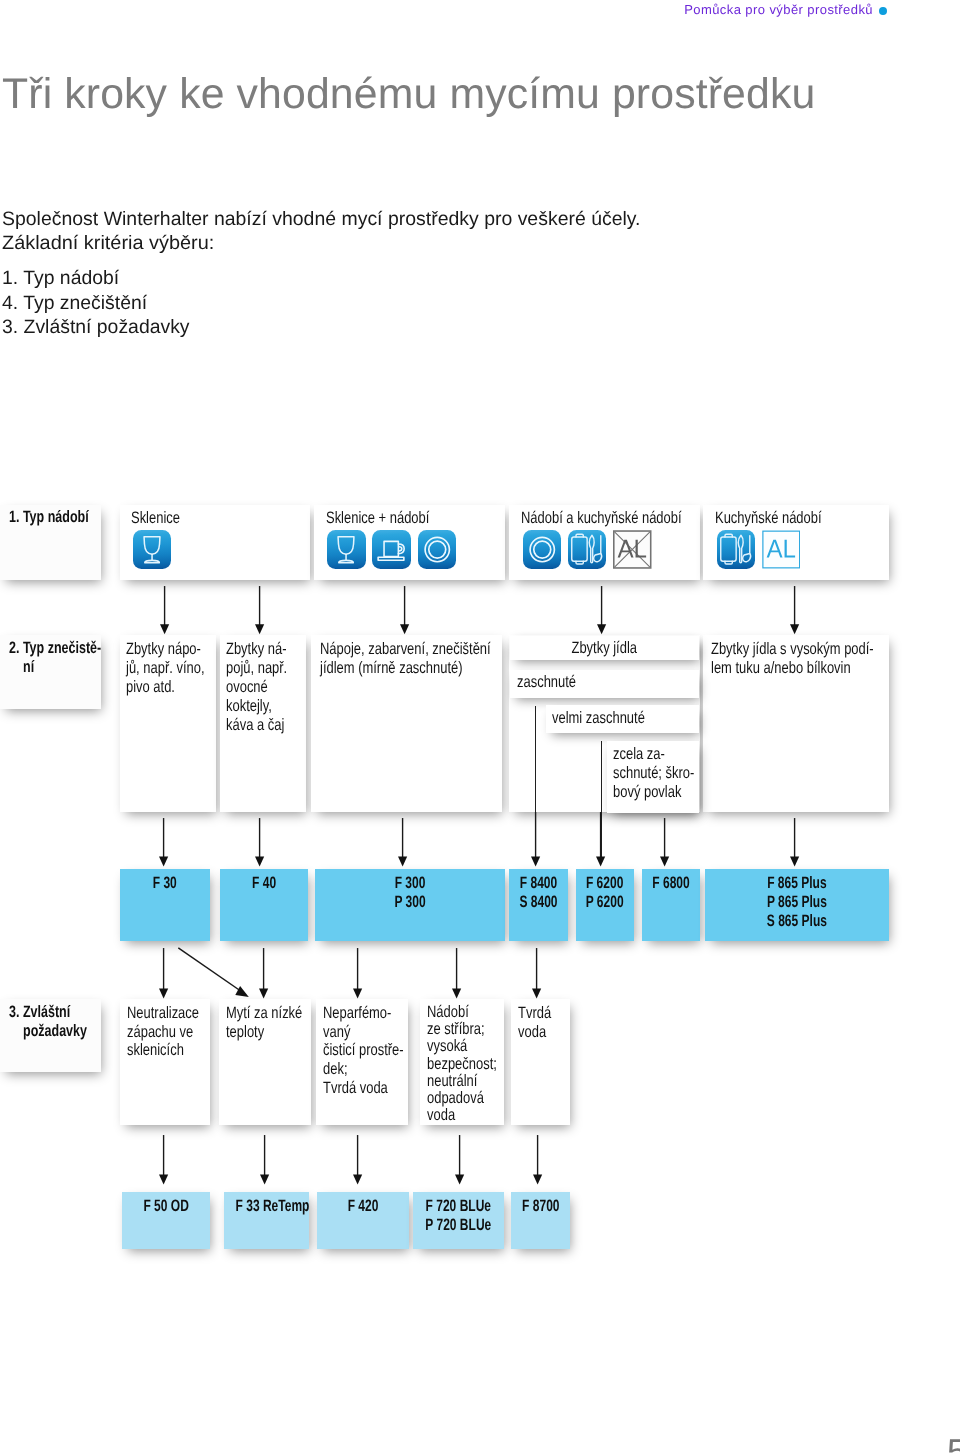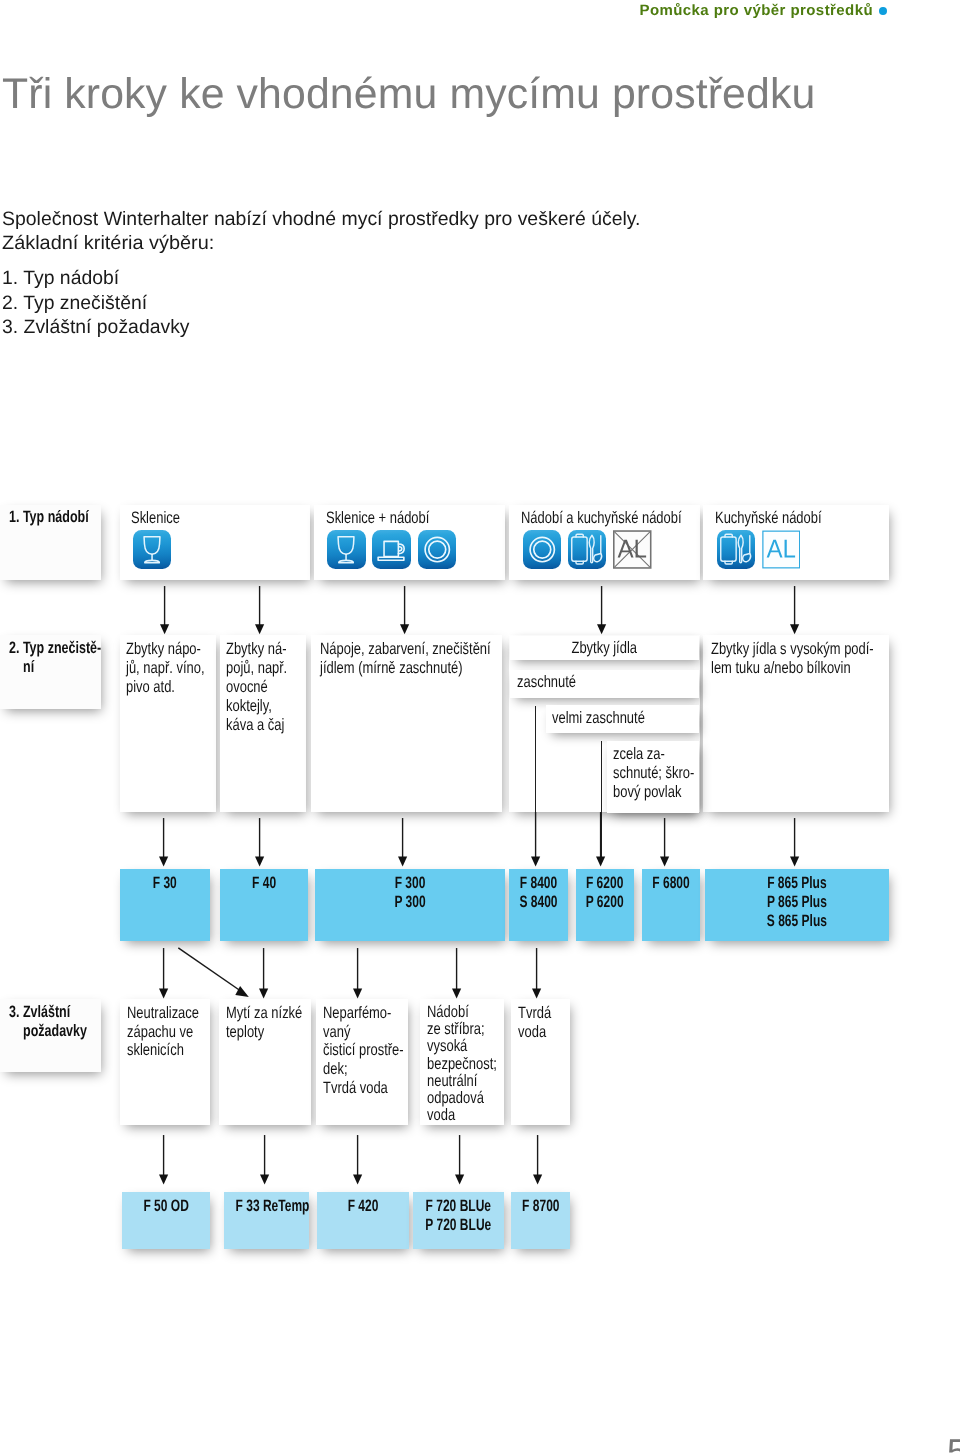--- a/index.html
+++ b/index.html
@@ -1,21 +1,21 @@
 <!DOCTYPE html>
 <html lang="cs"><head>
 <meta charset="utf-8">
 <title>Tři kroky ke vhodnému mycímu prostředku</title>
 <style>
 html,body{margin:0;padding:0;}
 body{width:960px;height:1454px;background:#fff;font-family:"Liberation Sans",sans-serif;color:#141414;position:relative;overflow:hidden;-webkit-font-smoothing:antialiased;text-rendering:geometricPrecision;}
 .page{position:absolute;left:0;top:0;width:960px;height:1454px;}
 .abs{position:absolute;}
 
-#eyebrow{transform:translateZ(0);left:0;top:2px;width:873px;text-align:right;font-size:15px;color:#4d7c0f;font-weight:700;letter-spacing:0.42px;}
+#eyebrow{transform:translateZ(0);left:0;top:2px;width:873px;text-align:right;font-size:13px;color:#6d28d9;font-weight:400;letter-spacing:0.42px;}
 #eyebrow-dot{left:878.8px;top:7.4px;width:7.8px;height:7.9px;border-radius:50%;background:#0d9ede;}
 #title{transform:translateZ(0);left:2px;top:73px;font-size:42.8px;font-weight:300;color:#7d7d7d;letter-spacing:0.12px;white-space:nowrap;line-height:1;}
 
 .intro{left:2px;font-size:19.4px;line-height:24.7px;color:#1a1a1a;font-weight:400;}
 .intro>div{transform-origin:0 50%;white-space:nowrap;transform:translateZ(0);}
 #intro-lead{top:206.5px;}
 #intro-crit{top:266px;}
 #intro-note{top:350px;white-space:nowrap;}
 #pageno{transform:translateZ(0);left:947px;top:1434px;font-size:36px;color:#757575;font-weight:400;line-height:1;}
 
@@ -42,21 +42,21 @@
 <div class="page">
 <div class="abs" id="eyebrow">Pomůcka pro výběr prostředků</div>
 <div class="abs" id="eyebrow-dot"></div>
 <div class="abs" id="title">Tři kroky ke vhodnému mycímu prostředku</div>
 <div class="abs intro" id="intro-lead">
       <div style="transform:scale3d(1.003,1,1)">Společnost Winterhalter nabízí vhodné mycí prostředky pro veškeré účely.</div>
       <div style="transform:scale3d(1.026,1,1)">Základní kritéria výběru:</div>
     </div>
 <div class="abs intro" id="intro-crit">
       <div>1. Typ nádobí</div>
-      <div>2. Typ znečištění</div>
+      <div>4. Typ znečištění</div>
       <div>3. Zvláštní požadavky</div>
     </div>
 <div class="abs" id="pageno">5</div>
 <div class="abs" style="left:0;top:0;width:960px;height:1454px;">
 <div class="labelcard" style="left:0px;top:505px;width:101px;height:75px;"></div>
 <div class="txb steplab" style="left:9.2px;top:508.2px;">1. Typ nádobí</div>
 <div class="card" style="left:119.5px;top:505px;width:190.5px;height:75px;"></div>
 <div class="tx" style="left:131.4px;top:508.5px;">Sklenice</div>
 <span class="tile" style="left:132.9px;top:530.3px">
         <svg viewBox="0 0 39 39" width="38.5" height="39">

